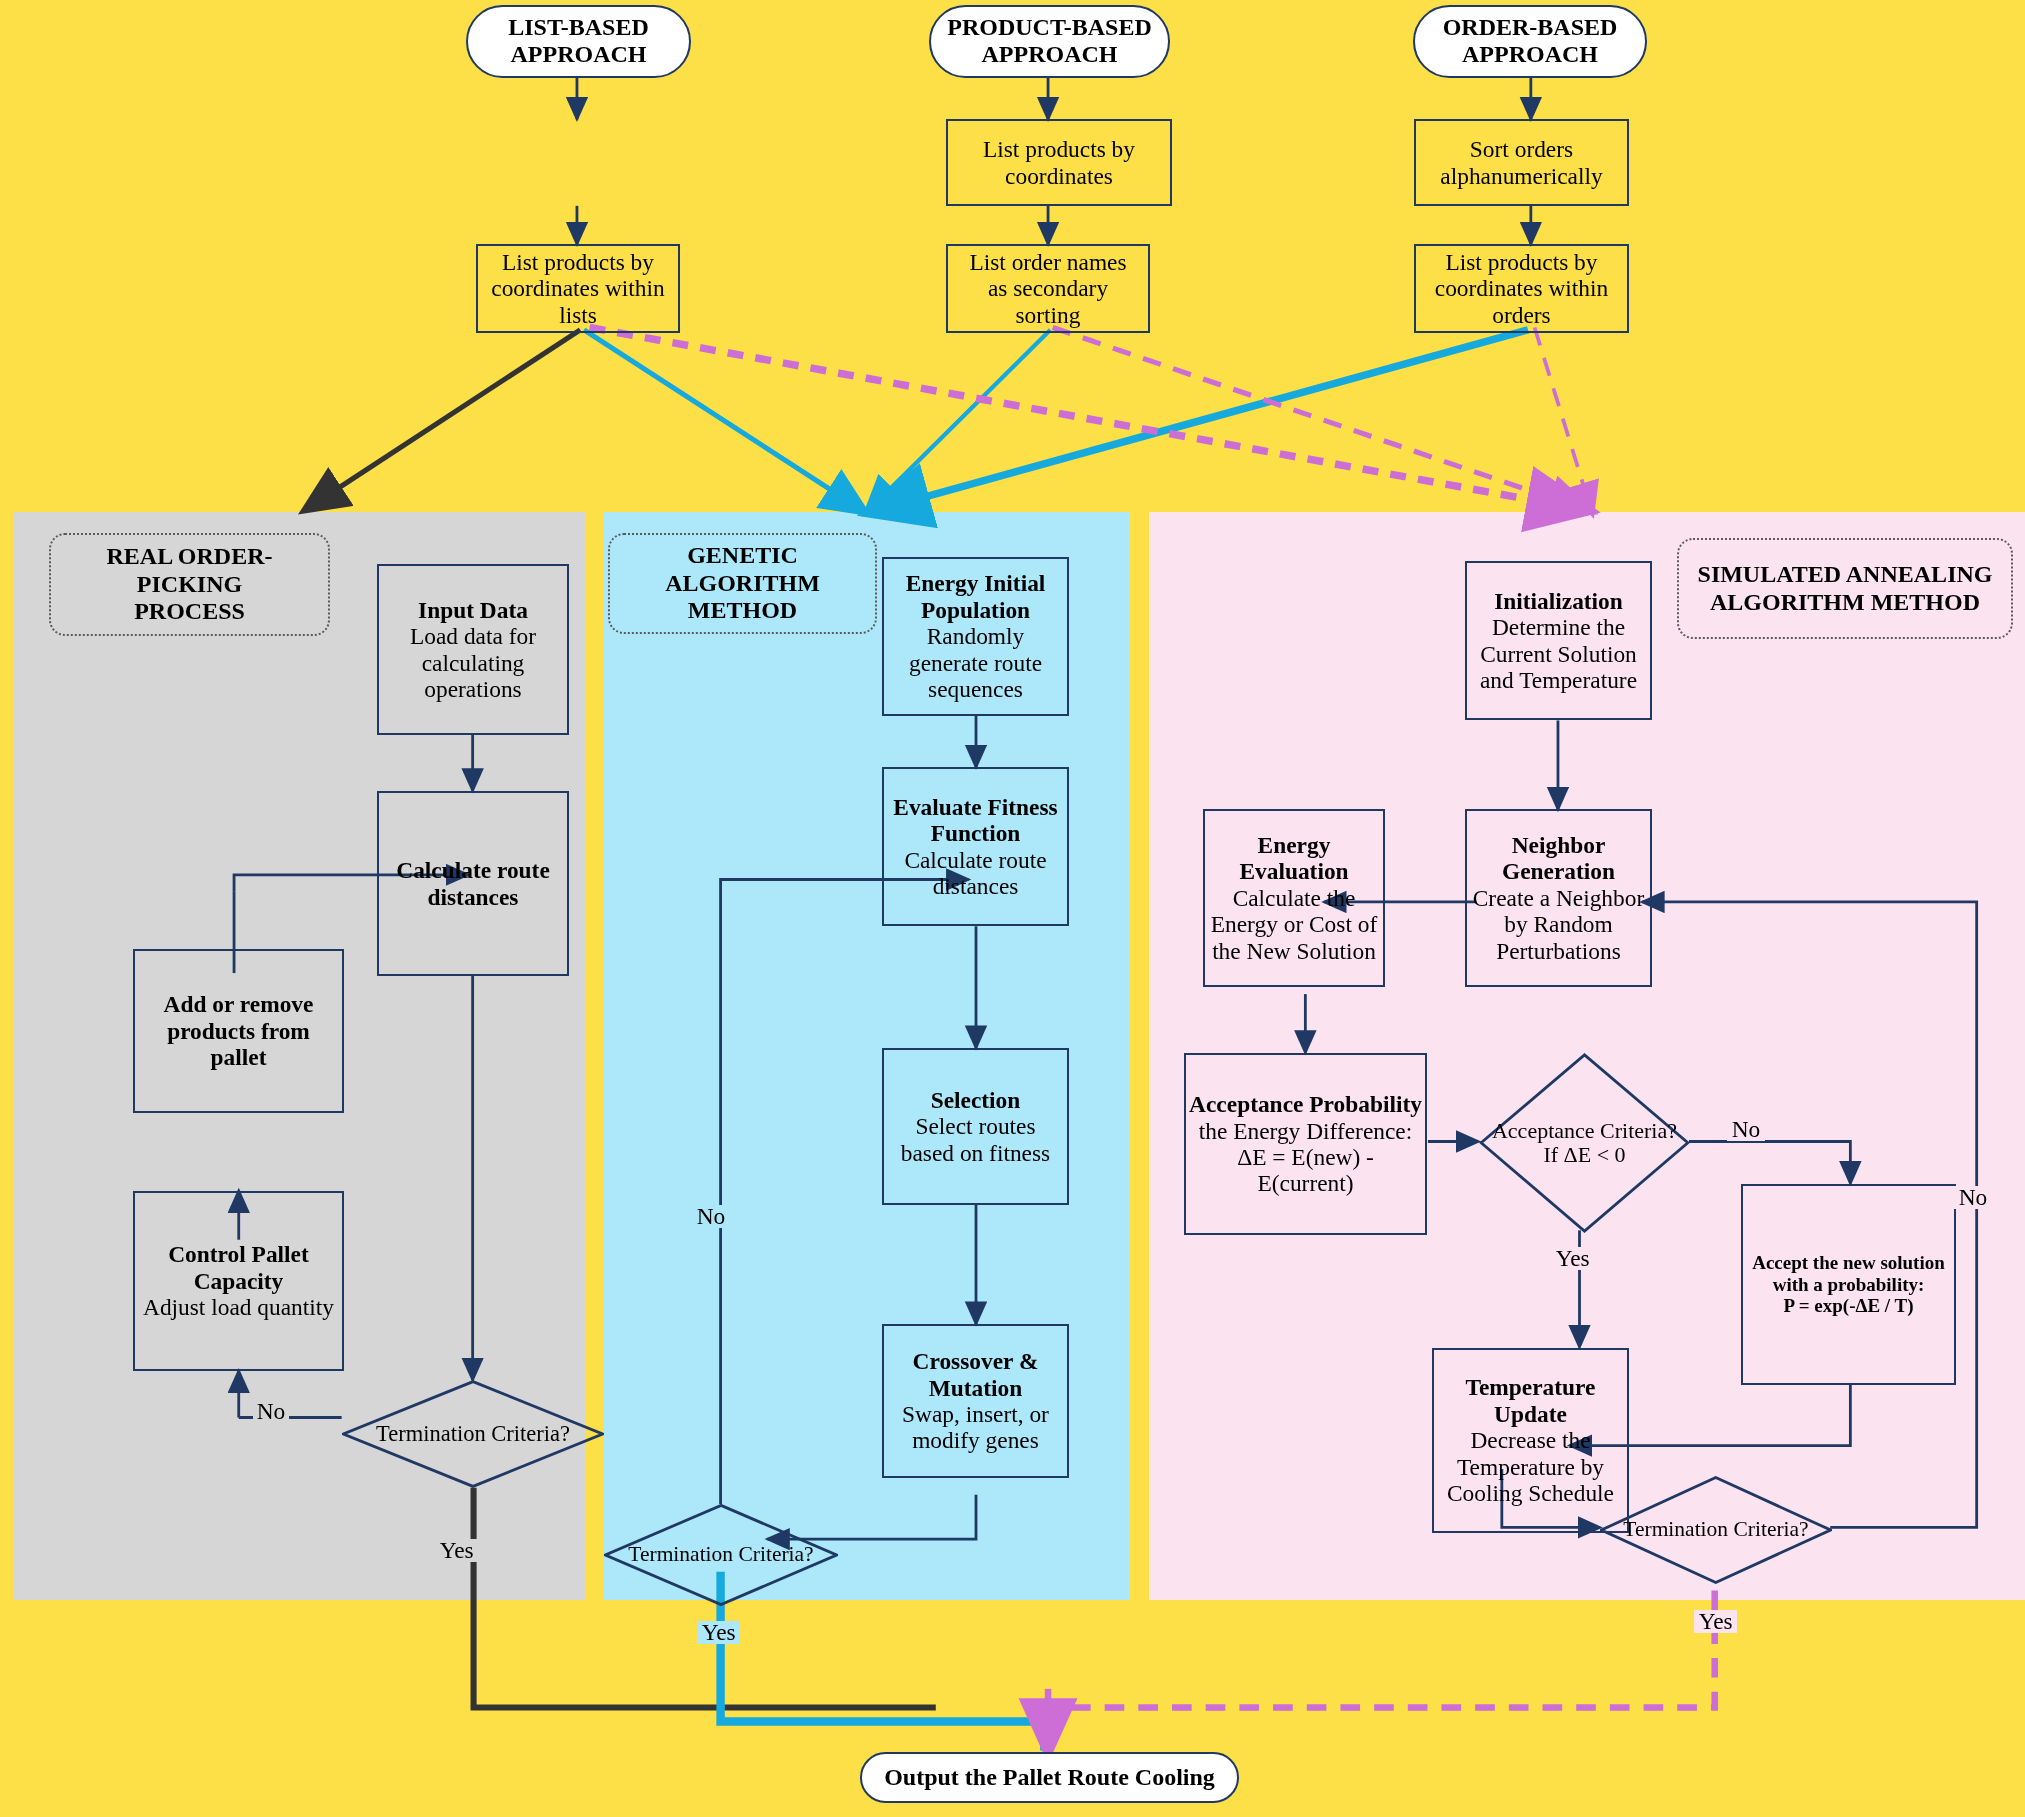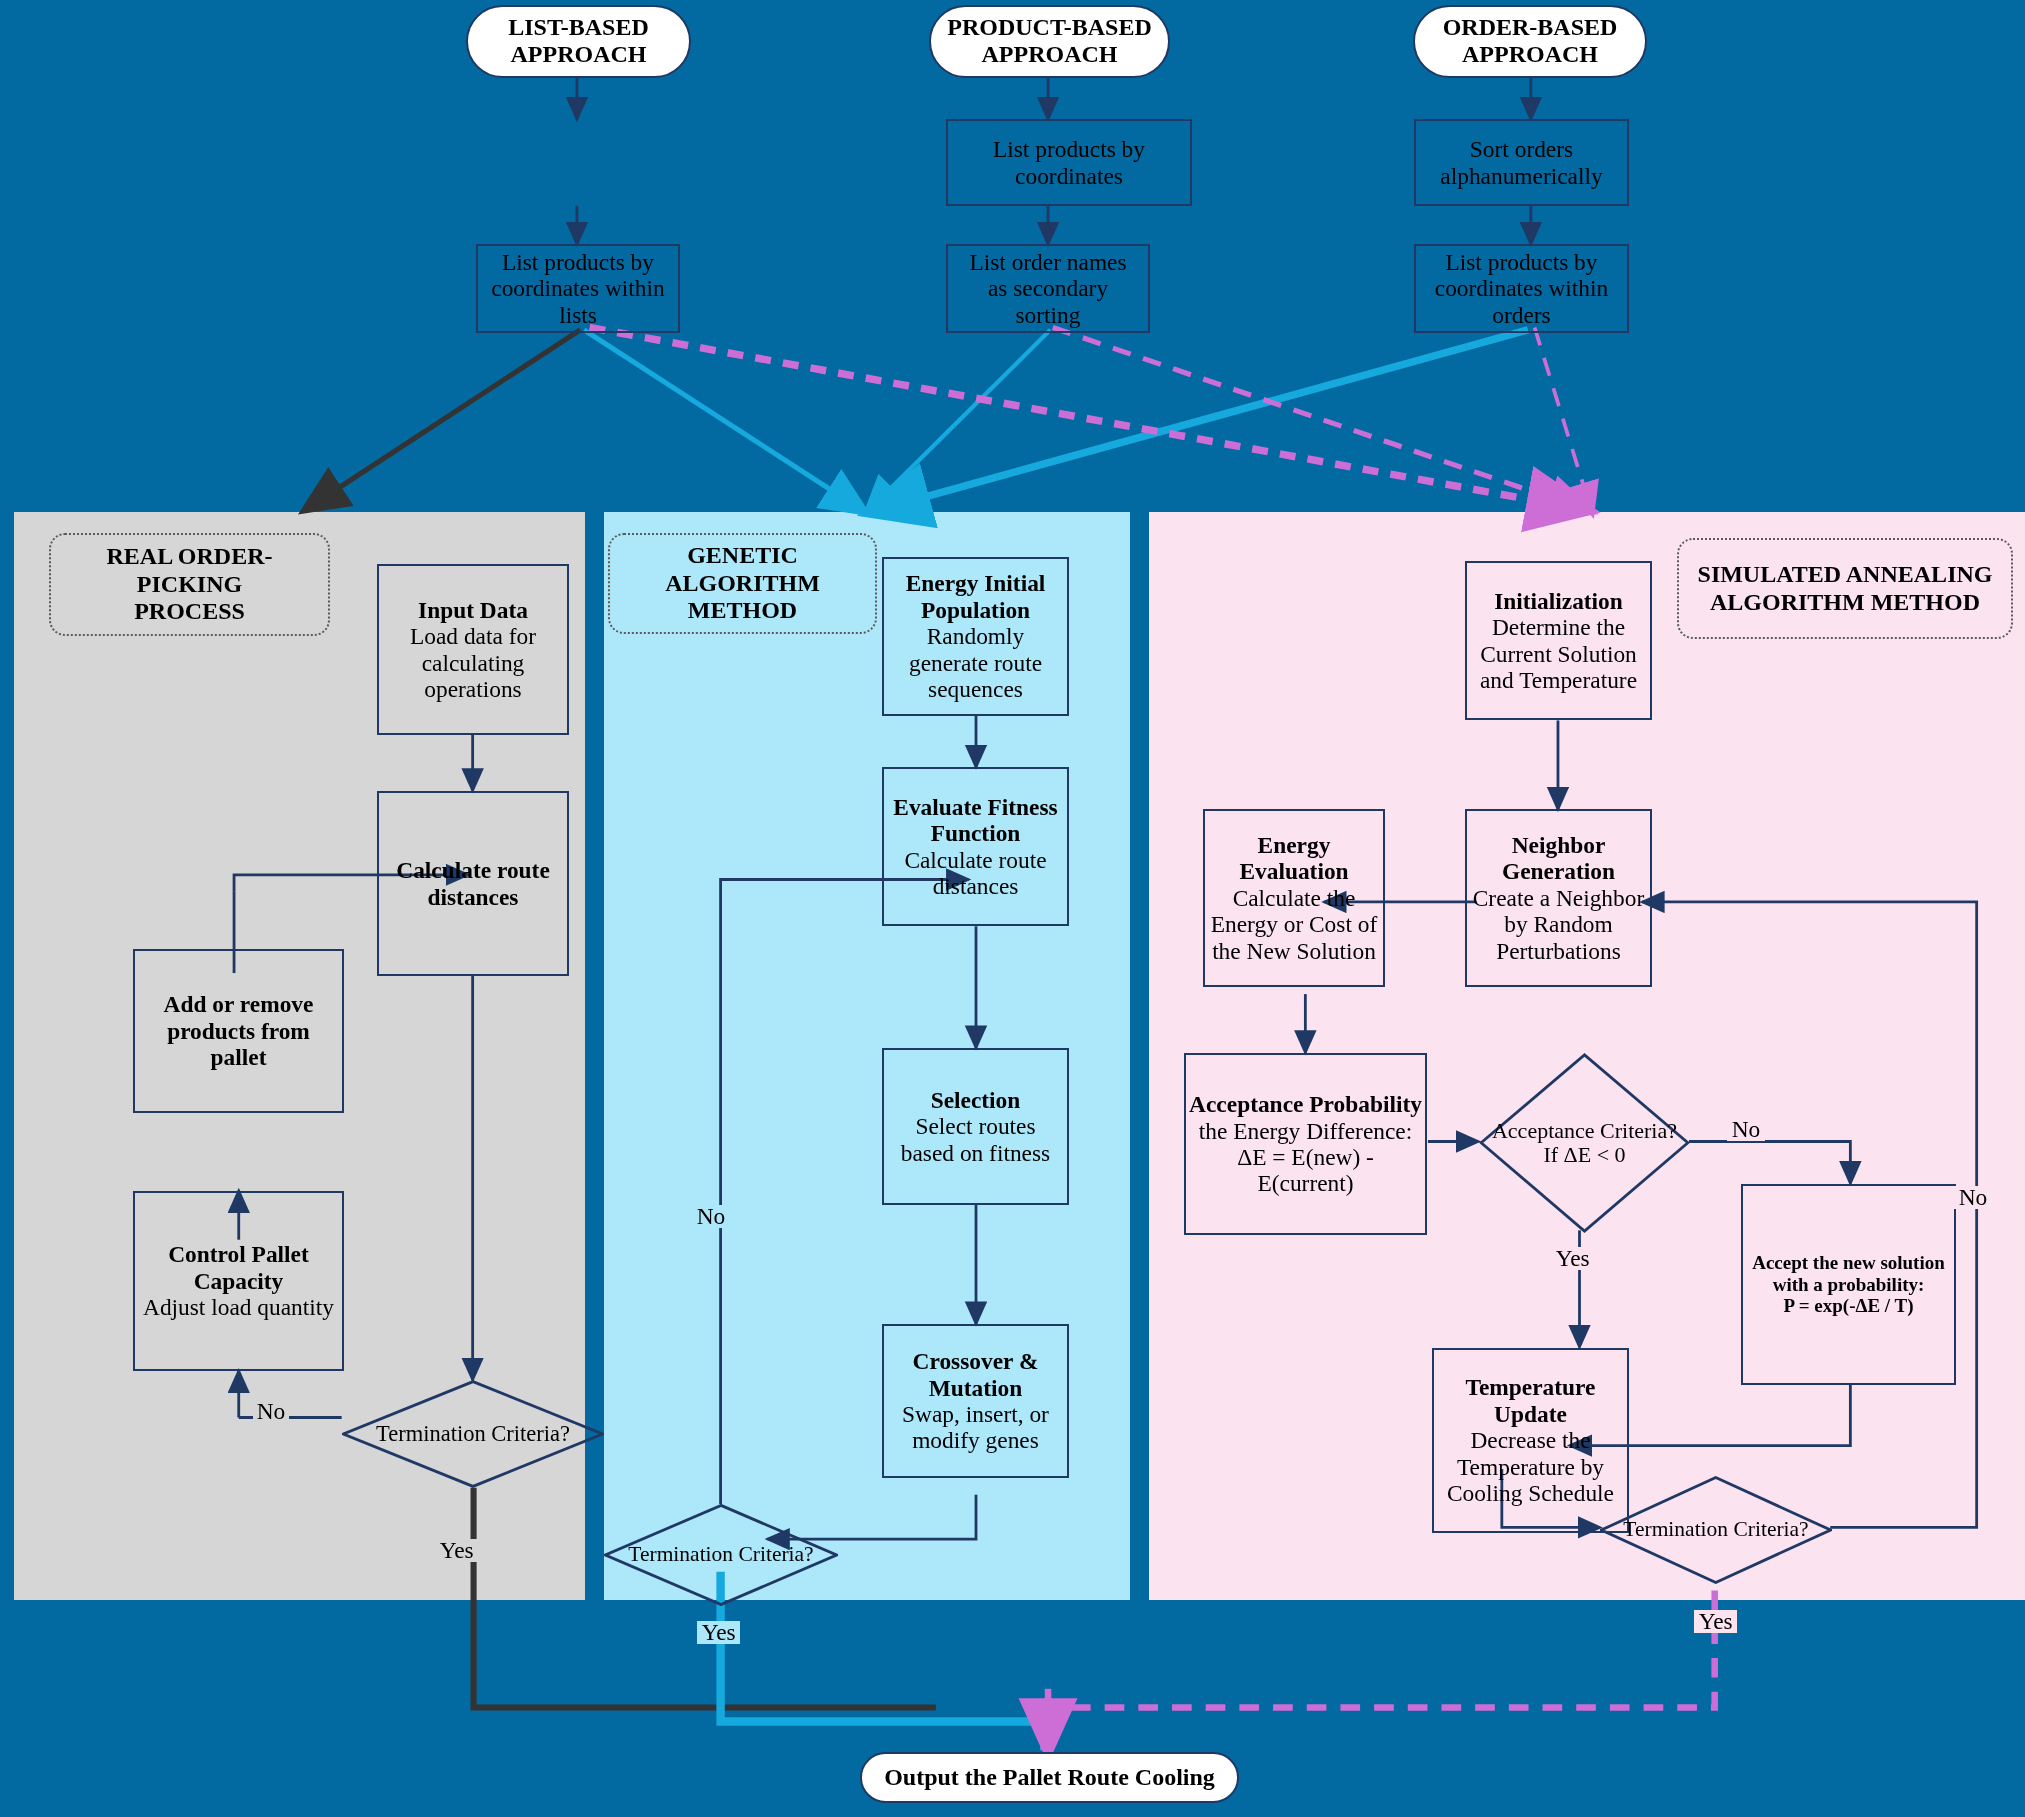--- a/index.html
+++ b/index.html
@@ -1,17 +1,17 @@
 <!DOCTYPE html>
 <html style="font-size:7.5px"><head>
 <meta charset="utf-8">
 <style>
   html,body{margin:0;padding:0;background:#ffffff;}
   body{font-family:"Liberation Serif", serif;}
-  #root{position:relative;width:2025px;height:1817px;background:#0369a1;overflow:hidden;}
+  #root{position:relative;width:2025px;height:1817px;background:#fde047;overflow:hidden;}
 
   
   .panel{position:absolute;}
   .panel-gray{background:#d6d6d6;}
   .panel-blue{background:#ade7fa;}
   .panel-pink{background:#fbe4f0;}
 
   
   .node{position:absolute;box-sizing:border-box;display:flex;flex-direction:column;
         align-items:center;justify-content:center;text-align:center;
@@ -142,21 +142,21 @@
   </div>
   <div class="terminator" style="left:1413px;top:4.7px;width:234px;height:73px;font-size:24px;">
     <span style="white-space:pre-line;">ORDER-BASED
 APPROACH</span>
   </div>
 
   <div class="node" style="left:476px;top:244px;width:204px;height:89px;font-size:23.4px;padding:0 8.4px;">
     <span class="s">List products by coordinates within lists</span>
   </div>
 
-  <div class="node" style="left:946px;top:119px;width:246px;height:87px;font-size:23.4px;padding:0 10.3px;">
+  <div class="node" style="left:946px;top:119px;width:226px;height:87px;font-size:23.4px;padding:0 10.3px;">
     <span class="s">List products by coordinates</span>
   </div>
   <div class="node" style="left:946px;top:244px;width:204px;height:89px;font-size:23.4px;padding:0 10.3px;">
     <span class="s">List order names as secondary sorting</span>
   </div>
 
   <div class="node" style="left:1414px;top:119px;width:215px;height:87px;font-size:23.4px;padding:0 7.5px;">
     <span class="s">Sort orders alphanumerically</span>
   </div>
   <div class="node" style="left:1414px;top:244px;width:215px;height:89px;font-size:23.4px;padding:0 7.5px;">

